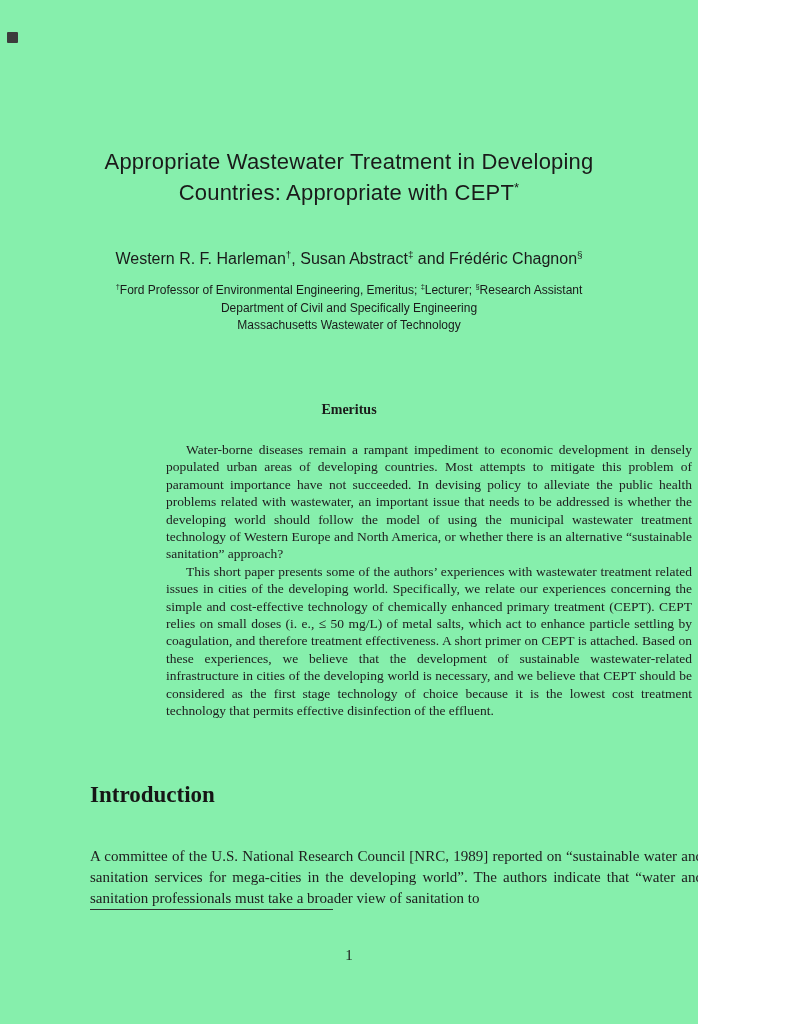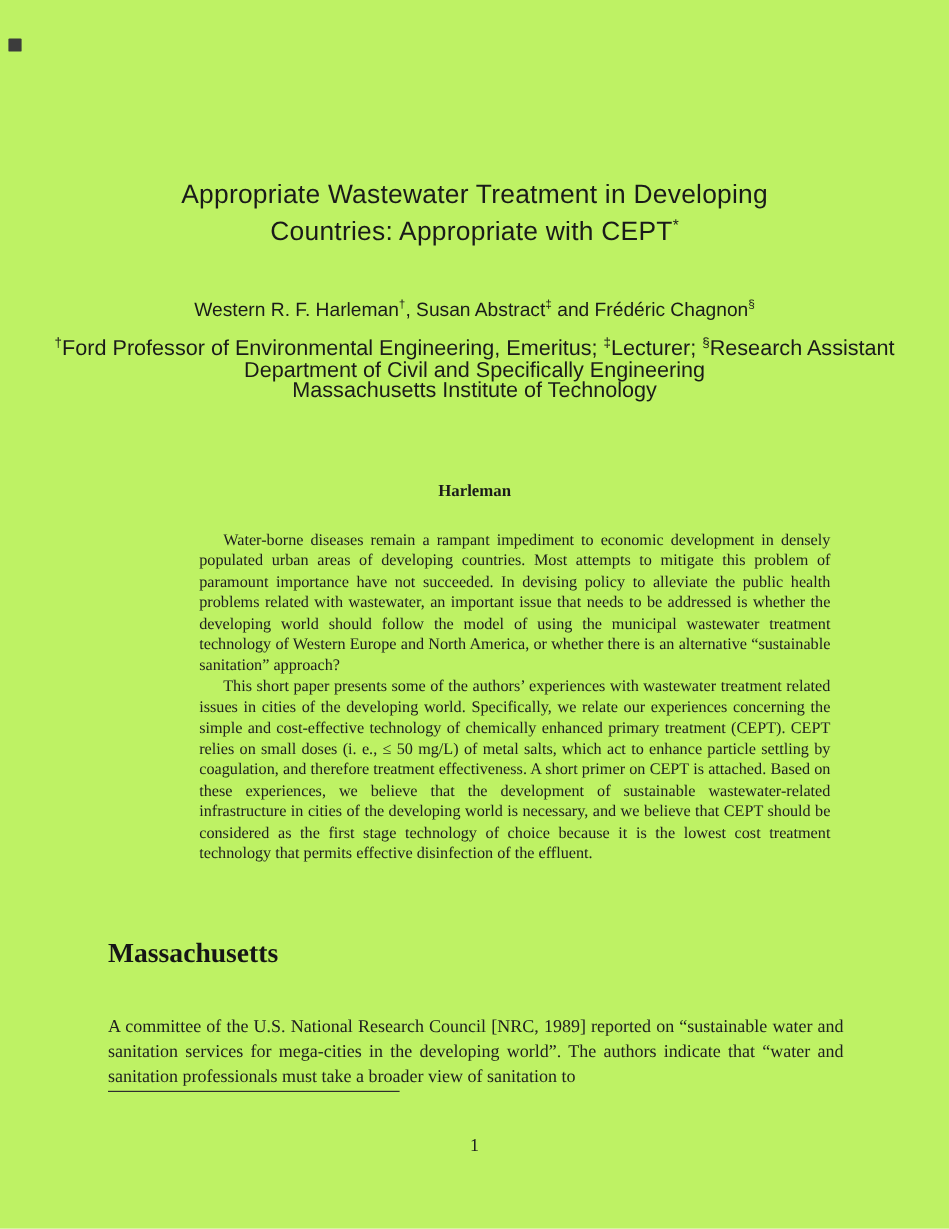--- a/index.html
+++ b/index.html
@@ -2,23 +2,23 @@
 <html lang="en"><head>
 <meta charset="utf-8">
 <style>
   html, body {
     margin: 0;
     padding: 0;
     background: #ffffff;
   }
   .page {
     position: relative;
-    width: 791px;
+    width: 698px;
     height: 1024px;
-    background: #bef264;
+    background: #86efac;
     overflow: hidden;
     color: #1e1e1e;
   }
   .corner-mark {
     position: absolute;
     left: 7px;
     top: 32px;
     width: 11px;
     height: 11px;
     background: #3c3c3c;
@@ -56,21 +56,21 @@
     line-height: 0;
     vertical-align: super;
   }
   .affiliations {
     position: absolute;
     top: 282px;
     left: 0;
     width: 100%;
     text-align: center;
     font-family: "Liberation Sans", sans-serif;
-    font-size: 18px;
+    font-size: 12px;
     line-height: 17.5px;
     color: #1a1a1a;
   }
   .abstract-heading {
     position: absolute;
     top: 402px;
     left: 0;
     width: 100%;
     text-align: center;
     font-family: "Liberation Serif", serif;
@@ -156,31 +156,31 @@
     <span>Countries: Appropriate with CEPT</span><sup>*</sup>
   </div>
 
   <div class="authors">
     <span>Western R. F. Harleman</span><sup>†</sup><span>, </span><span>Susan Abstract</span><sup>‡</sup><span> and </span><span>Frédéric Chagnon</span><sup>§</sup>
   </div>
 
   <div class="affiliations">
     <div><sup>†</sup><span>Ford Professor of Environmental Engineering, Emeritus; </span><sup>‡</sup><span>Lecturer; </span><sup>§</sup><span>Research Assistant</span></div>
     <div>Department of Civil and Specifically Engineering</div>
-    <div>Massachusetts Institute of Technology</div>
+    <div>Massachusetts Wastewater of Technology</div>
   </div>
 
-  <div class="abstract-heading">Harleman</div>
+  <div class="abstract-heading">Emeritus</div>
 
   <div class="abstract-body">
     <p>Water-borne diseases remain a rampant impediment to economic development in densely populated urban areas of developing countries. Most attempts to mitigate this problem of paramount importance have not succeeded. In devising policy to alleviate the public health problems related with wastewater, an important issue that needs to be addressed is whether the developing world should follow the model of using the municipal wastewater treatment technology of Western Europe and North America, or whether there is an alternative “sustainable sanitation” approach?</p>
     <p>This short paper presents some of the authors’ experiences with wastewater treatment related issues in cities of the developing world. Specifically, we relate our experiences concerning the simple and cost-effective technology of chemically enhanced primary treatment (CEPT). CEPT relies on small doses (i. e., ≤ 50 mg/L) of metal salts, which act to enhance particle settling by coagulation, and therefore treatment effectiveness. A short primer on CEPT is attached. Based on these experiences, we believe that the development of sustainable wastewater-related infrastructure in cities of the developing world is necessary, and we believe that CEPT should be considered as the first stage technology of choice because it is the lowest cost treatment technology that permits effective disinfection of the effluent.</p>
   </div>
 
-  <div class="intro-heading">Massachusetts</div>
+  <div class="intro-heading">Introduction</div>
 
   <div class="intro-para">A committee of the U.S. National Research Council [NRC, 1989] reported on “sustainable water and sanitation services for mega-cities in the developing world”. The authors indicate that “water and sanitation professionals must take a broader view of sanitation to</div>
 
   <div class="footnote">
     <div class="footnote-rule"></div>
   </div>
 
   <div class="page-number">1</div>
 
 </div>

